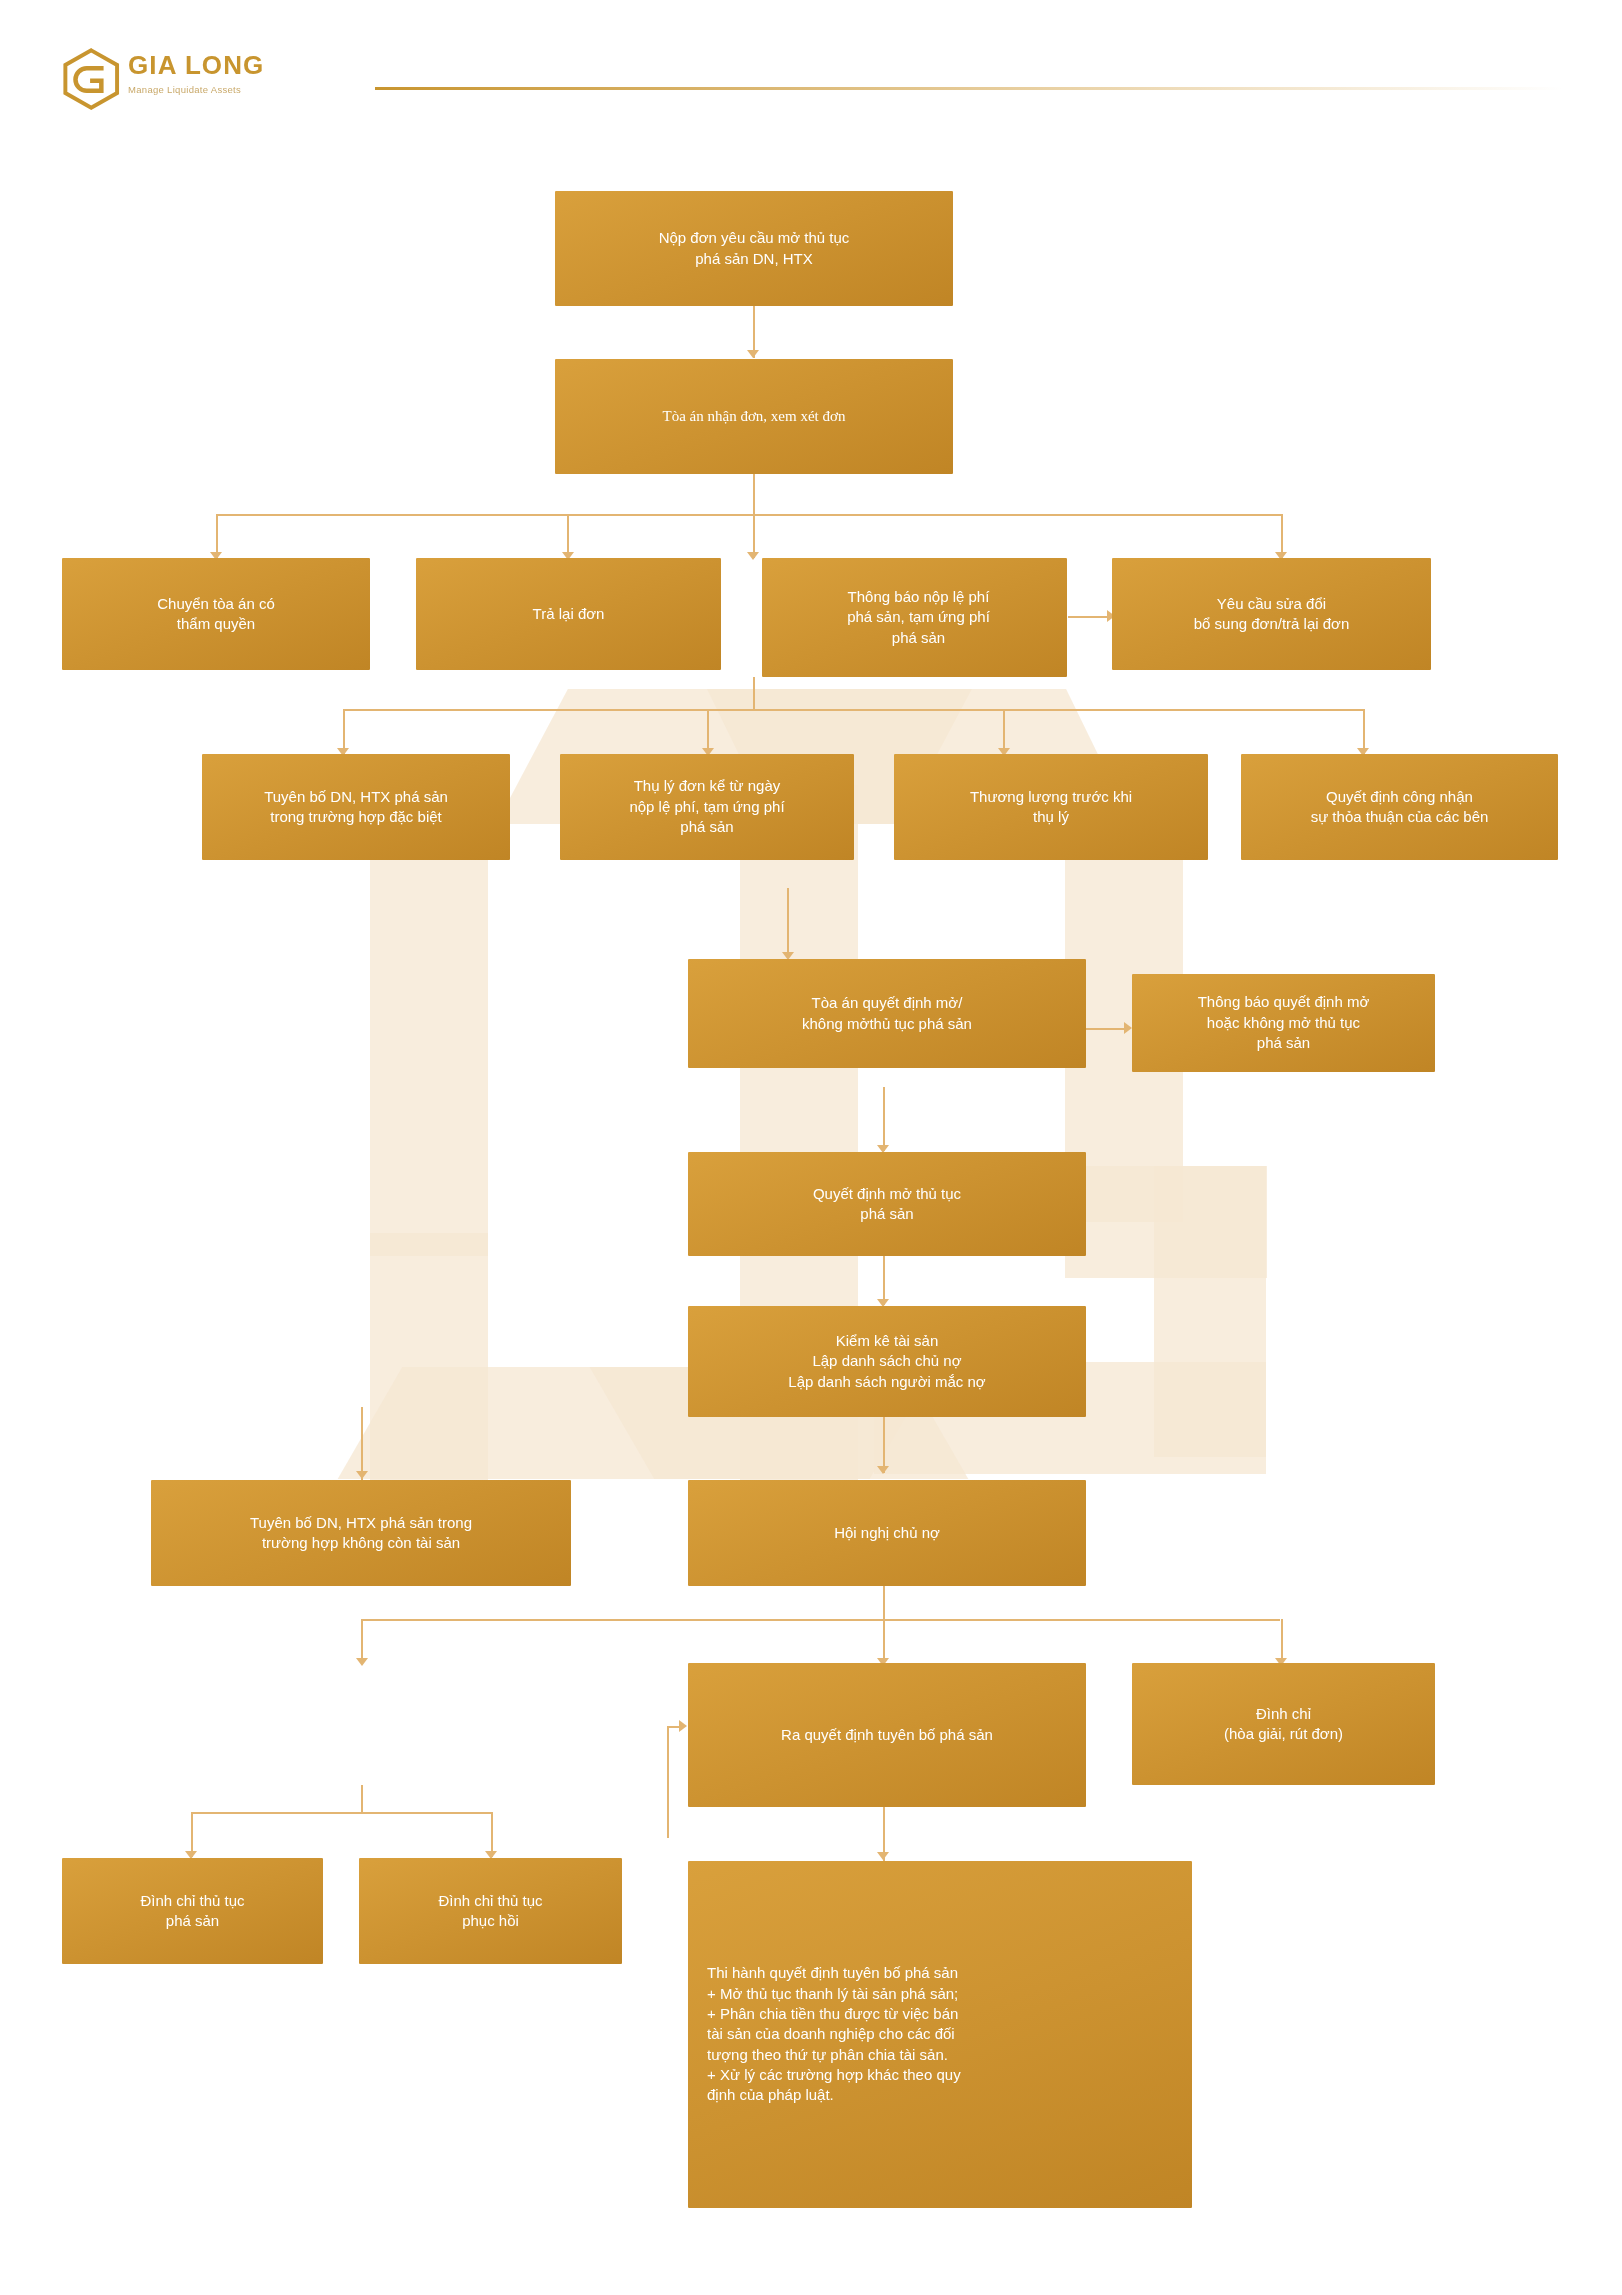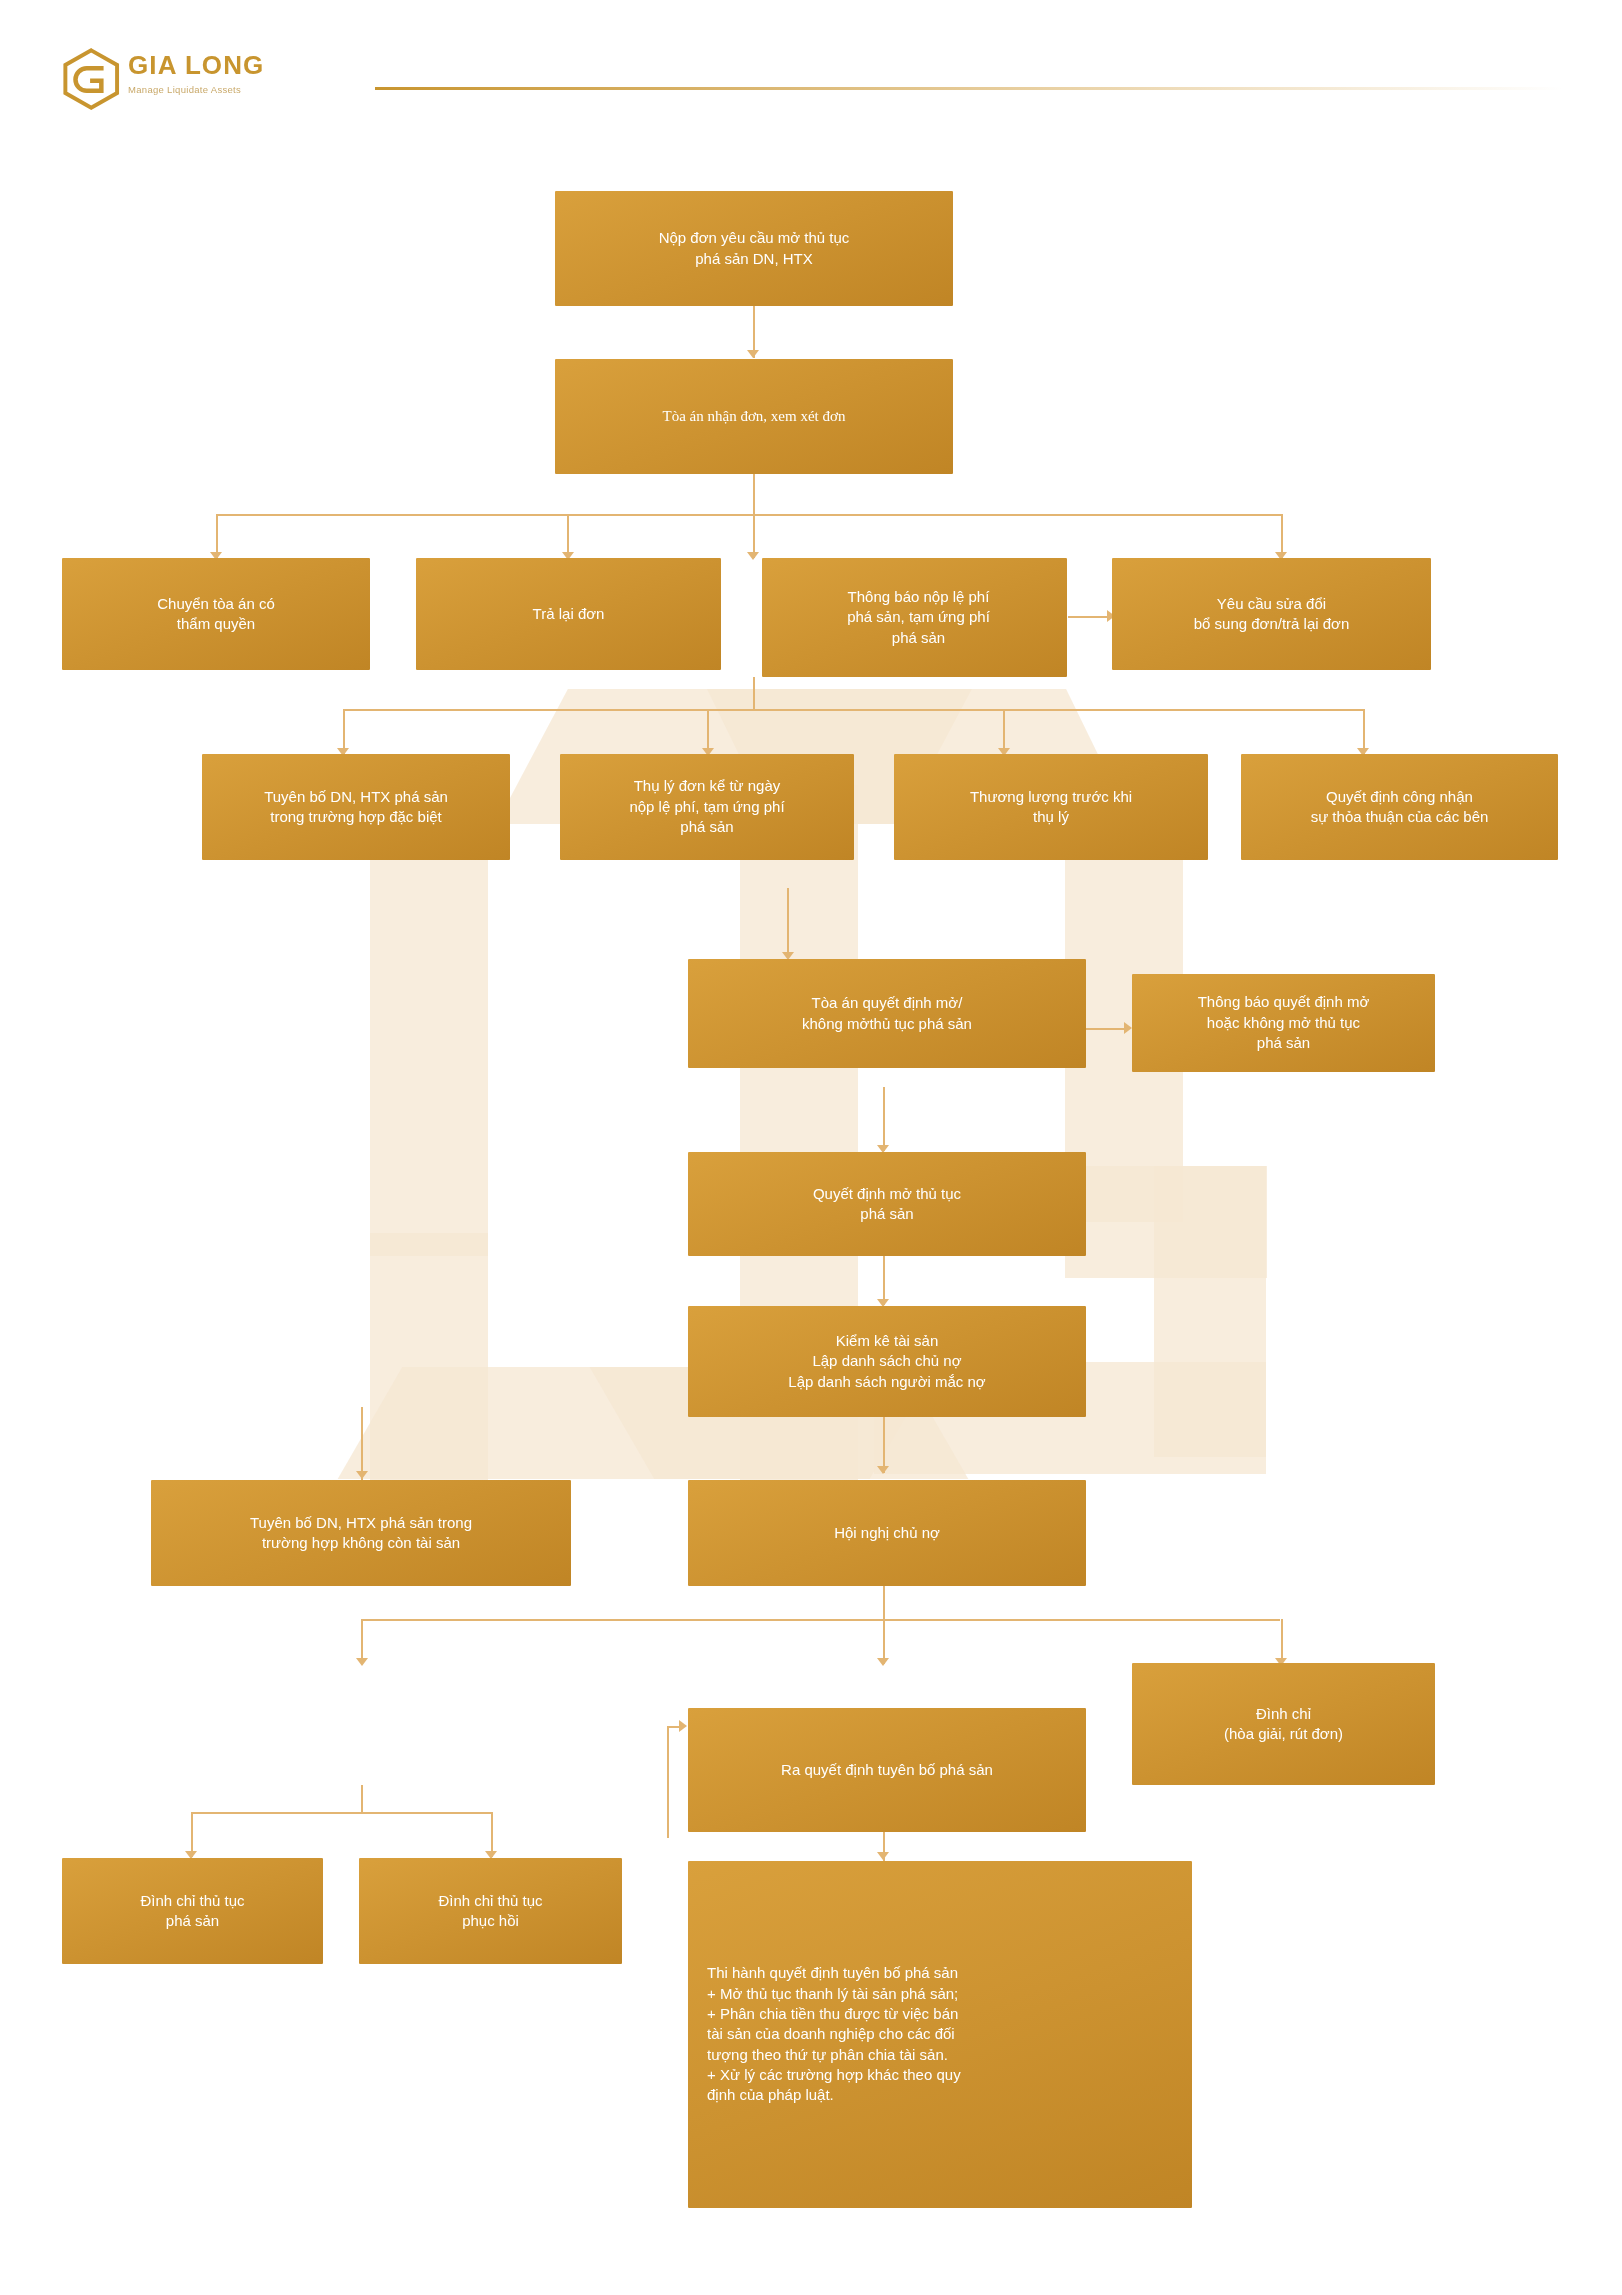--- a/index.html
+++ b/index.html
@@ -226,21 +226,21 @@
   <div class="node" style="left:151px;top:1480px;width:420px;height:106px;">
     <span class="txt">Tuyên bố DN, HTX phá sản trong
 trường hợp không còn tài sản</span>
   </div>
 
   <div class="node" style="left:688px;top:1480px;width:398px;height:106px;">
     <span class="txt">Hội nghị chủ nợ</span>
   </div>
 
 
-  <div class="node" style="left:688px;top:1663px;width:398px;height:124px;margin-top:45px;">
+  <div class="node" style="left:688px;top:1663px;width:398px;height:144px;">
     <span class="txt">Ra quyết định tuyên bố phá sản</span>
   </div>
 
   <div class="node" style="left:1132px;top:1663px;width:303px;height:122px;">
     <span class="txt">Đình chỉ
 (hòa giải, rút đơn)</span>
   </div>
 
   <div class="node" style="left:62px;top:1858px;width:261px;height:106px;">
     <span class="txt">Đình chỉ thủ tục

